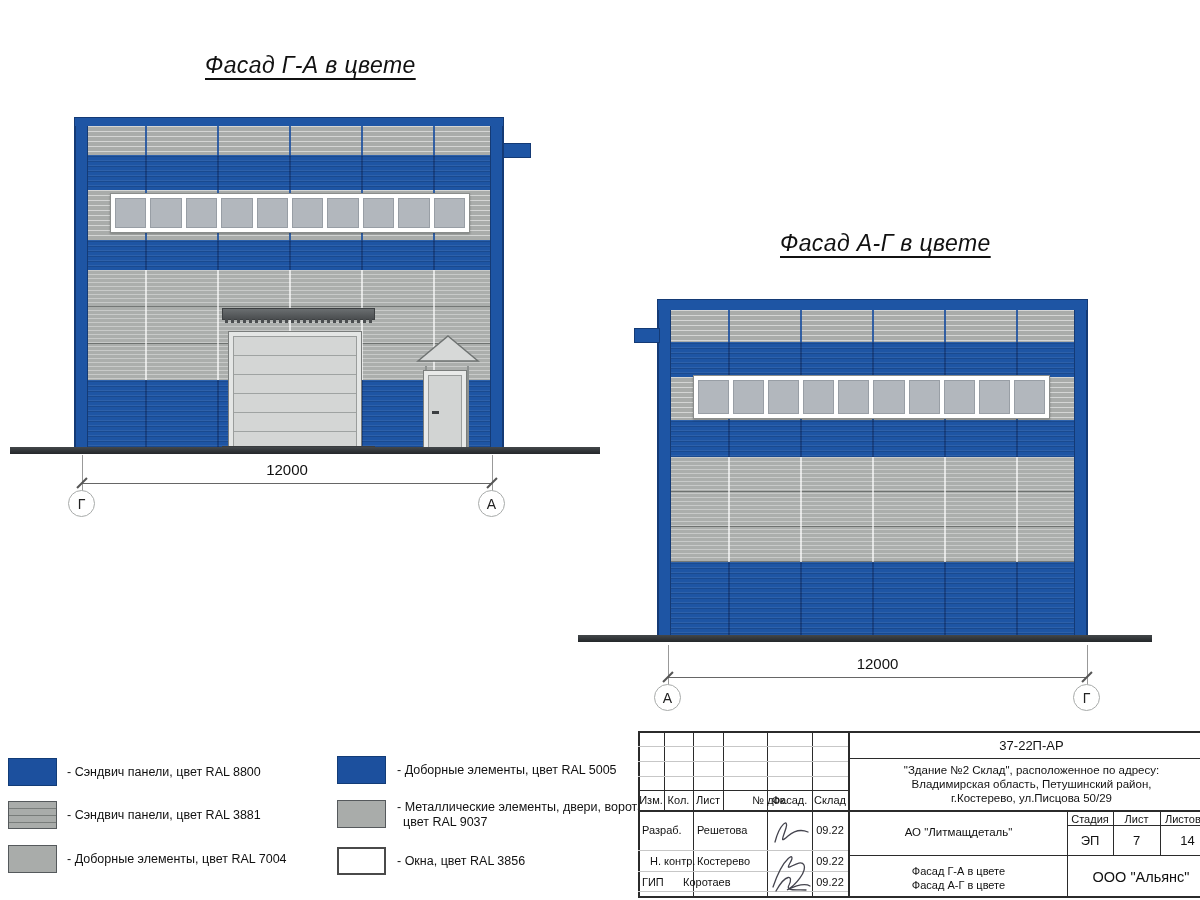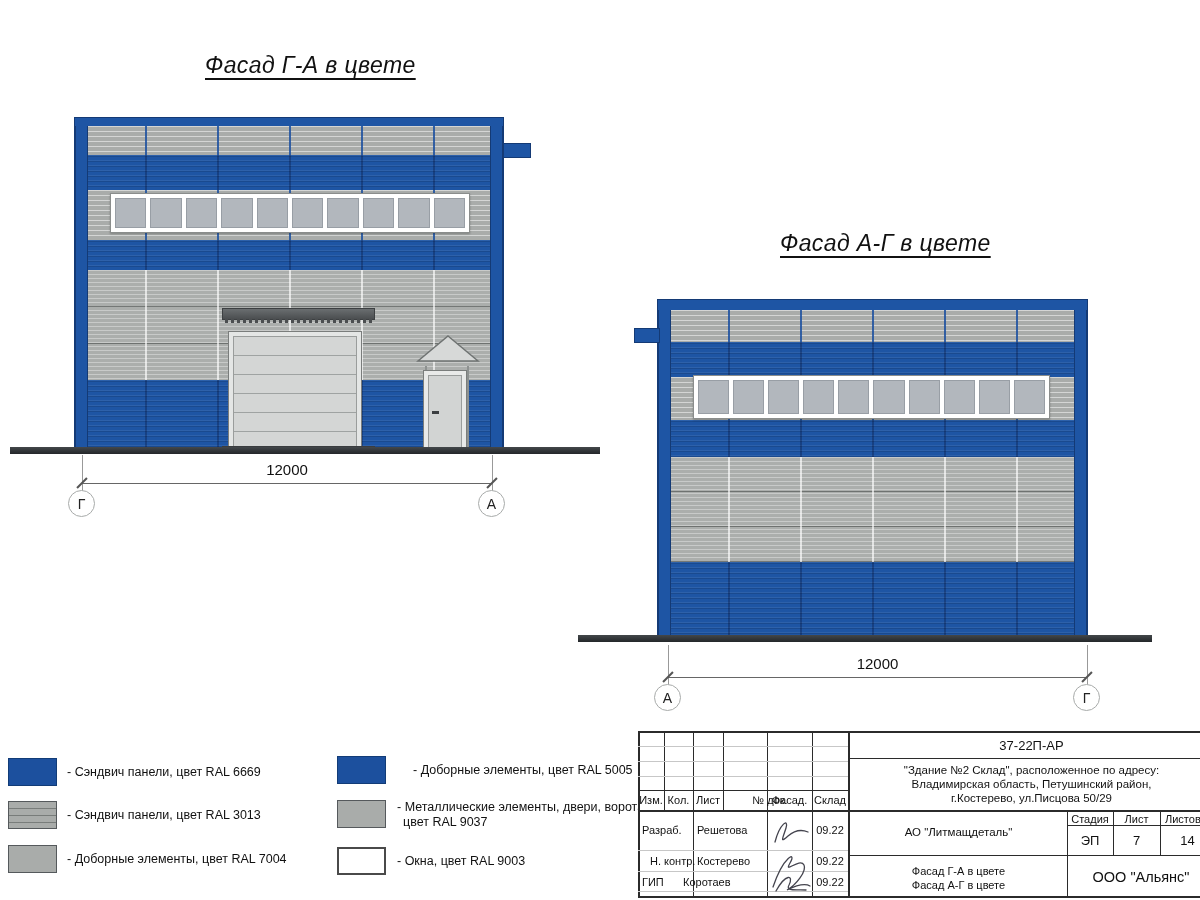--- a/index.html
+++ b/index.html
@@ -155,33 +155,33 @@
 <div class="extline" style="left:1087px;top:645px;height:42px;"></div>
 <div class="dimline" style="left:668px;top:677px;width:419px;"></div>
 <div class="tick" style="left:661px;top:676px;"></div>
 <div class="tick" style="left:1080px;top:676px;"></div>
 <div class="dimtext" style="left:668px;top:655px;width:419px;">12000</div>
 <div class="bubble" style="left:654px;top:684px;">А</div>
 <div class="bubble" style="left:1073px;top:684px;">Г</div>
 
 <div>
   <div class="sw blue" style="left:8px;top:758px;"></div>
-  <div class="leglabel" style="left:67px;top:765px;">- Сэндвич панели, цвет RAL 6669</div>
+  <div class="leglabel" style="left:67px;top:765px;">- Сэндвич панели, цвет RAL 8800</div>
   <div class="sw grayrib" style="left:8px;top:801px;"></div>
-  <div class="leglabel" style="left:67px;top:808px;">- Сэндвич панели, цвет RAL 3013</div>
+  <div class="leglabel" style="left:67px;top:808px;">- Сэндвич панели, цвет RAL 3881</div>
   <div class="sw gray" style="left:8px;top:845px;"></div>
   <div class="leglabel" style="left:67px;top:852px;">- Доборные элементы, цвет RAL 7004</div>
 
   <div class="sw blue" style="left:337px;top:756px;"></div>
-  <div class="leglabel" style="left:397px;top:763px;margin-left:16px;">- Доборные элементы, цвет RAL 5005</div>
+  <div class="leglabel" style="left:397px;top:763px;">- Доборные элементы, цвет RAL 5005</div>
   <div class="sw gray" style="left:337px;top:800px;"></div>
   <div class="leglabel" style="left:397px;top:800px;">- Металлические элементы, двери, ворота,</div>
   <div class="leglabel" style="left:403px;top:815px;">цвет RAL 9037</div>
   <div class="sw white" style="left:337px;top:847px;"></div>
-  <div class="leglabel" style="left:397px;top:854px;">- Окна, цвет RAL 9003</div>
+  <div class="leglabel" style="left:397px;top:854px;">- Окна, цвет RAL 3856</div>
 </div>
 
 <div id="tb">
 
   <div class="tbl" style="left:0;top:0;width:577px;height:2px;"></div>
   <div class="tbl" style="left:0;top:165px;width:577px;height:2px;"></div>
   <div class="tbl" style="left:0;top:0;width:2px;height:167px;"></div>
 
   <div class="tbl" style="left:26px;top:0;width:1px;height:79px;"></div>
   <div class="tbl" style="left:55px;top:0;width:1px;height:167px;"></div>

